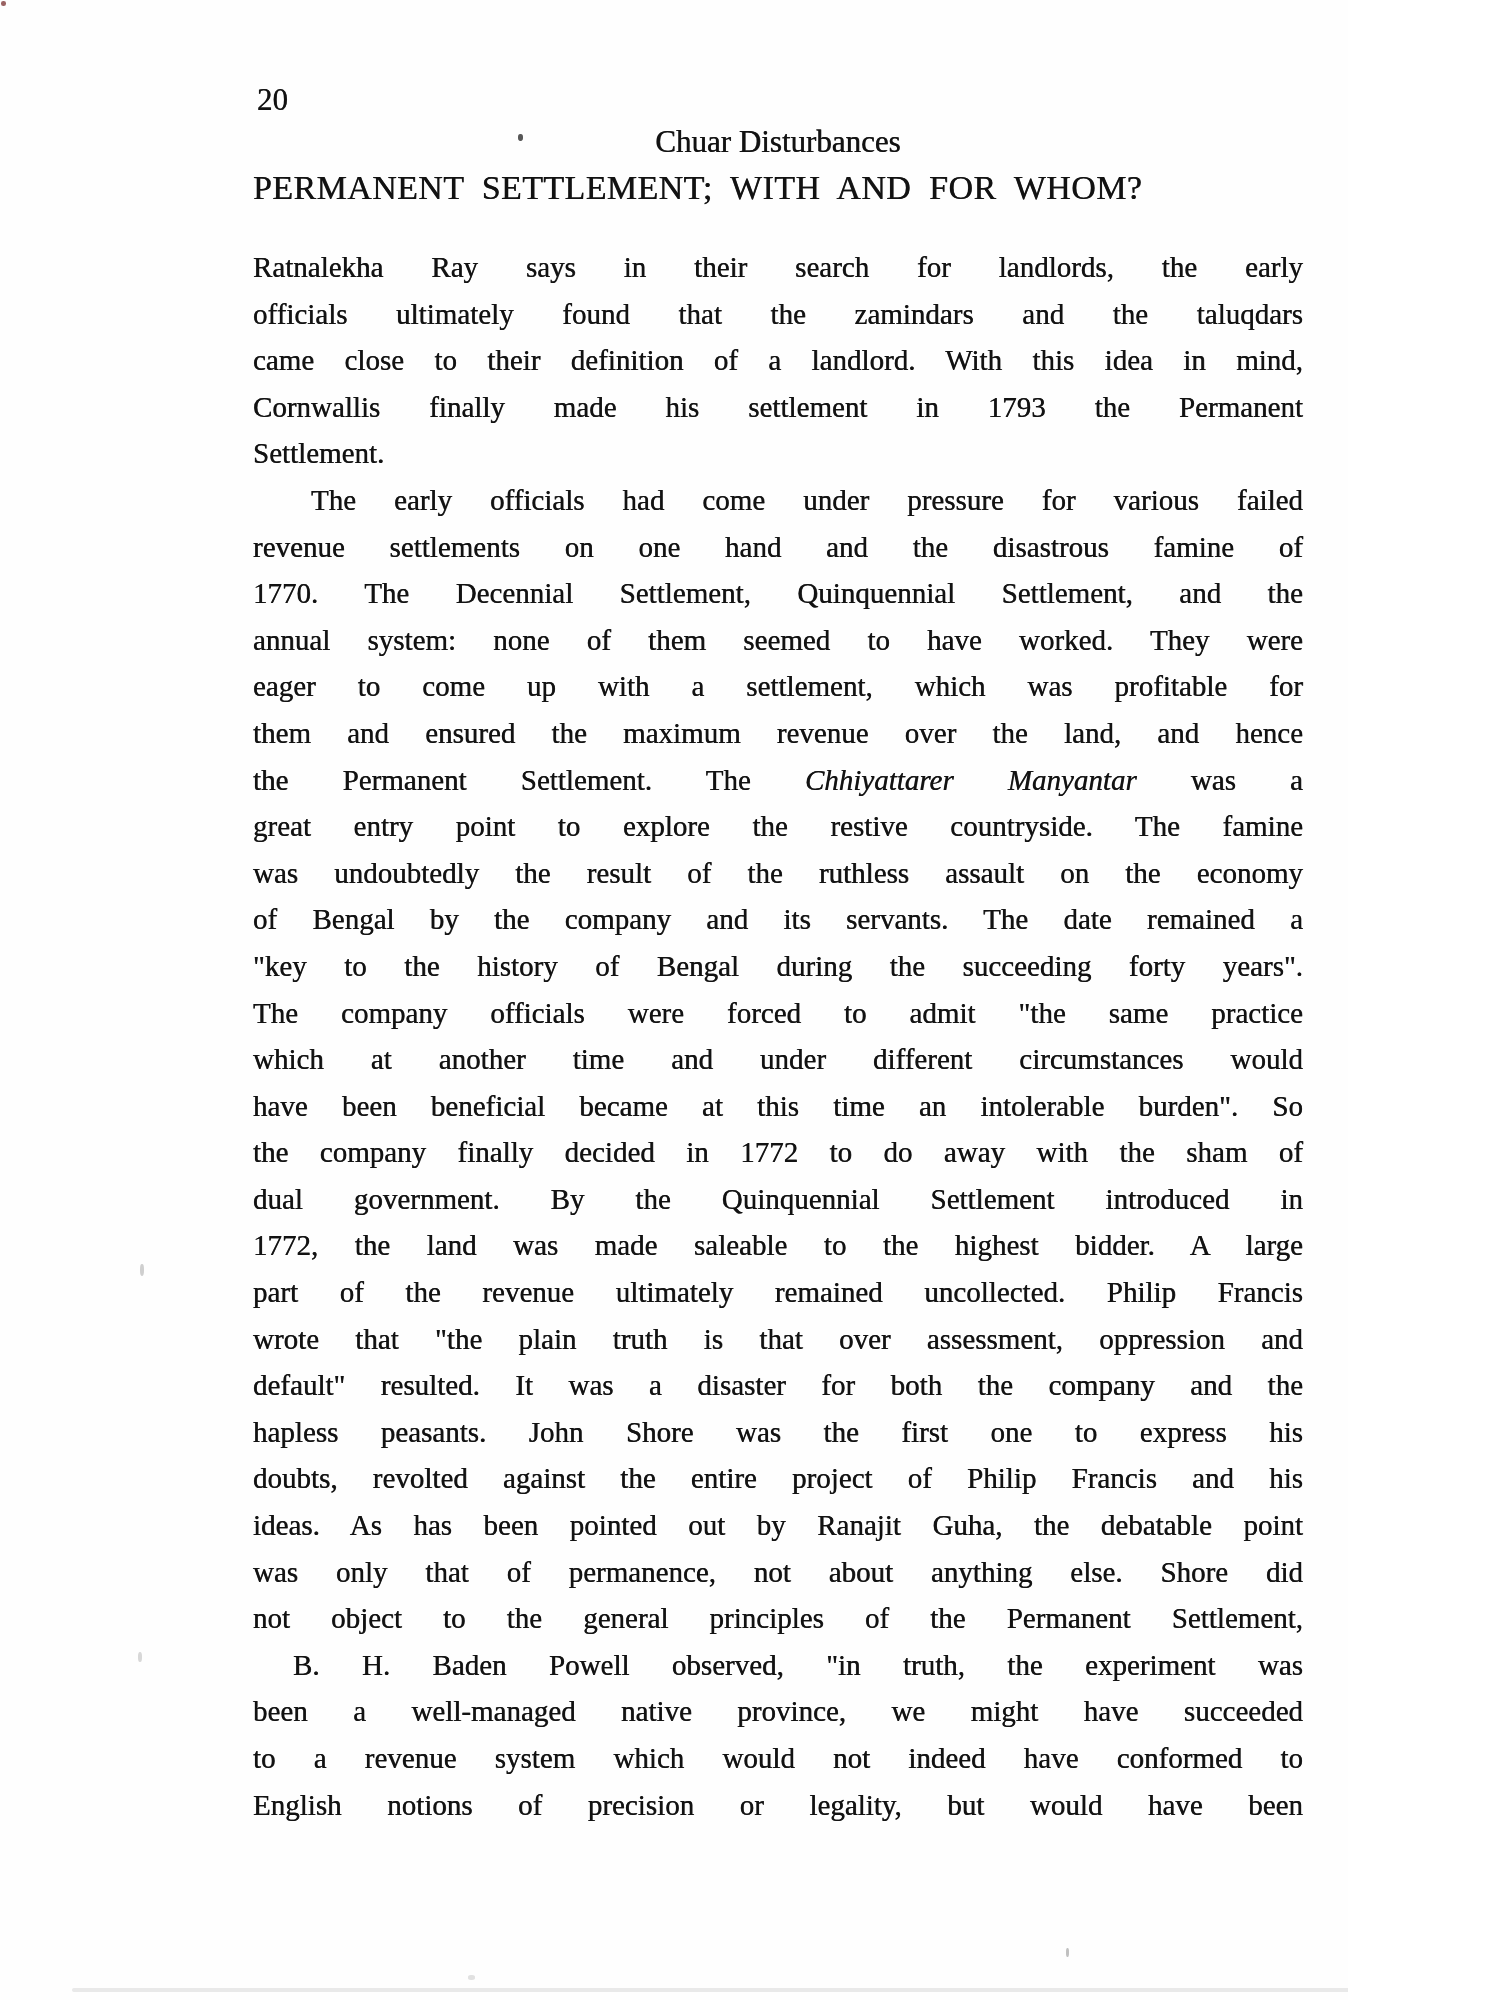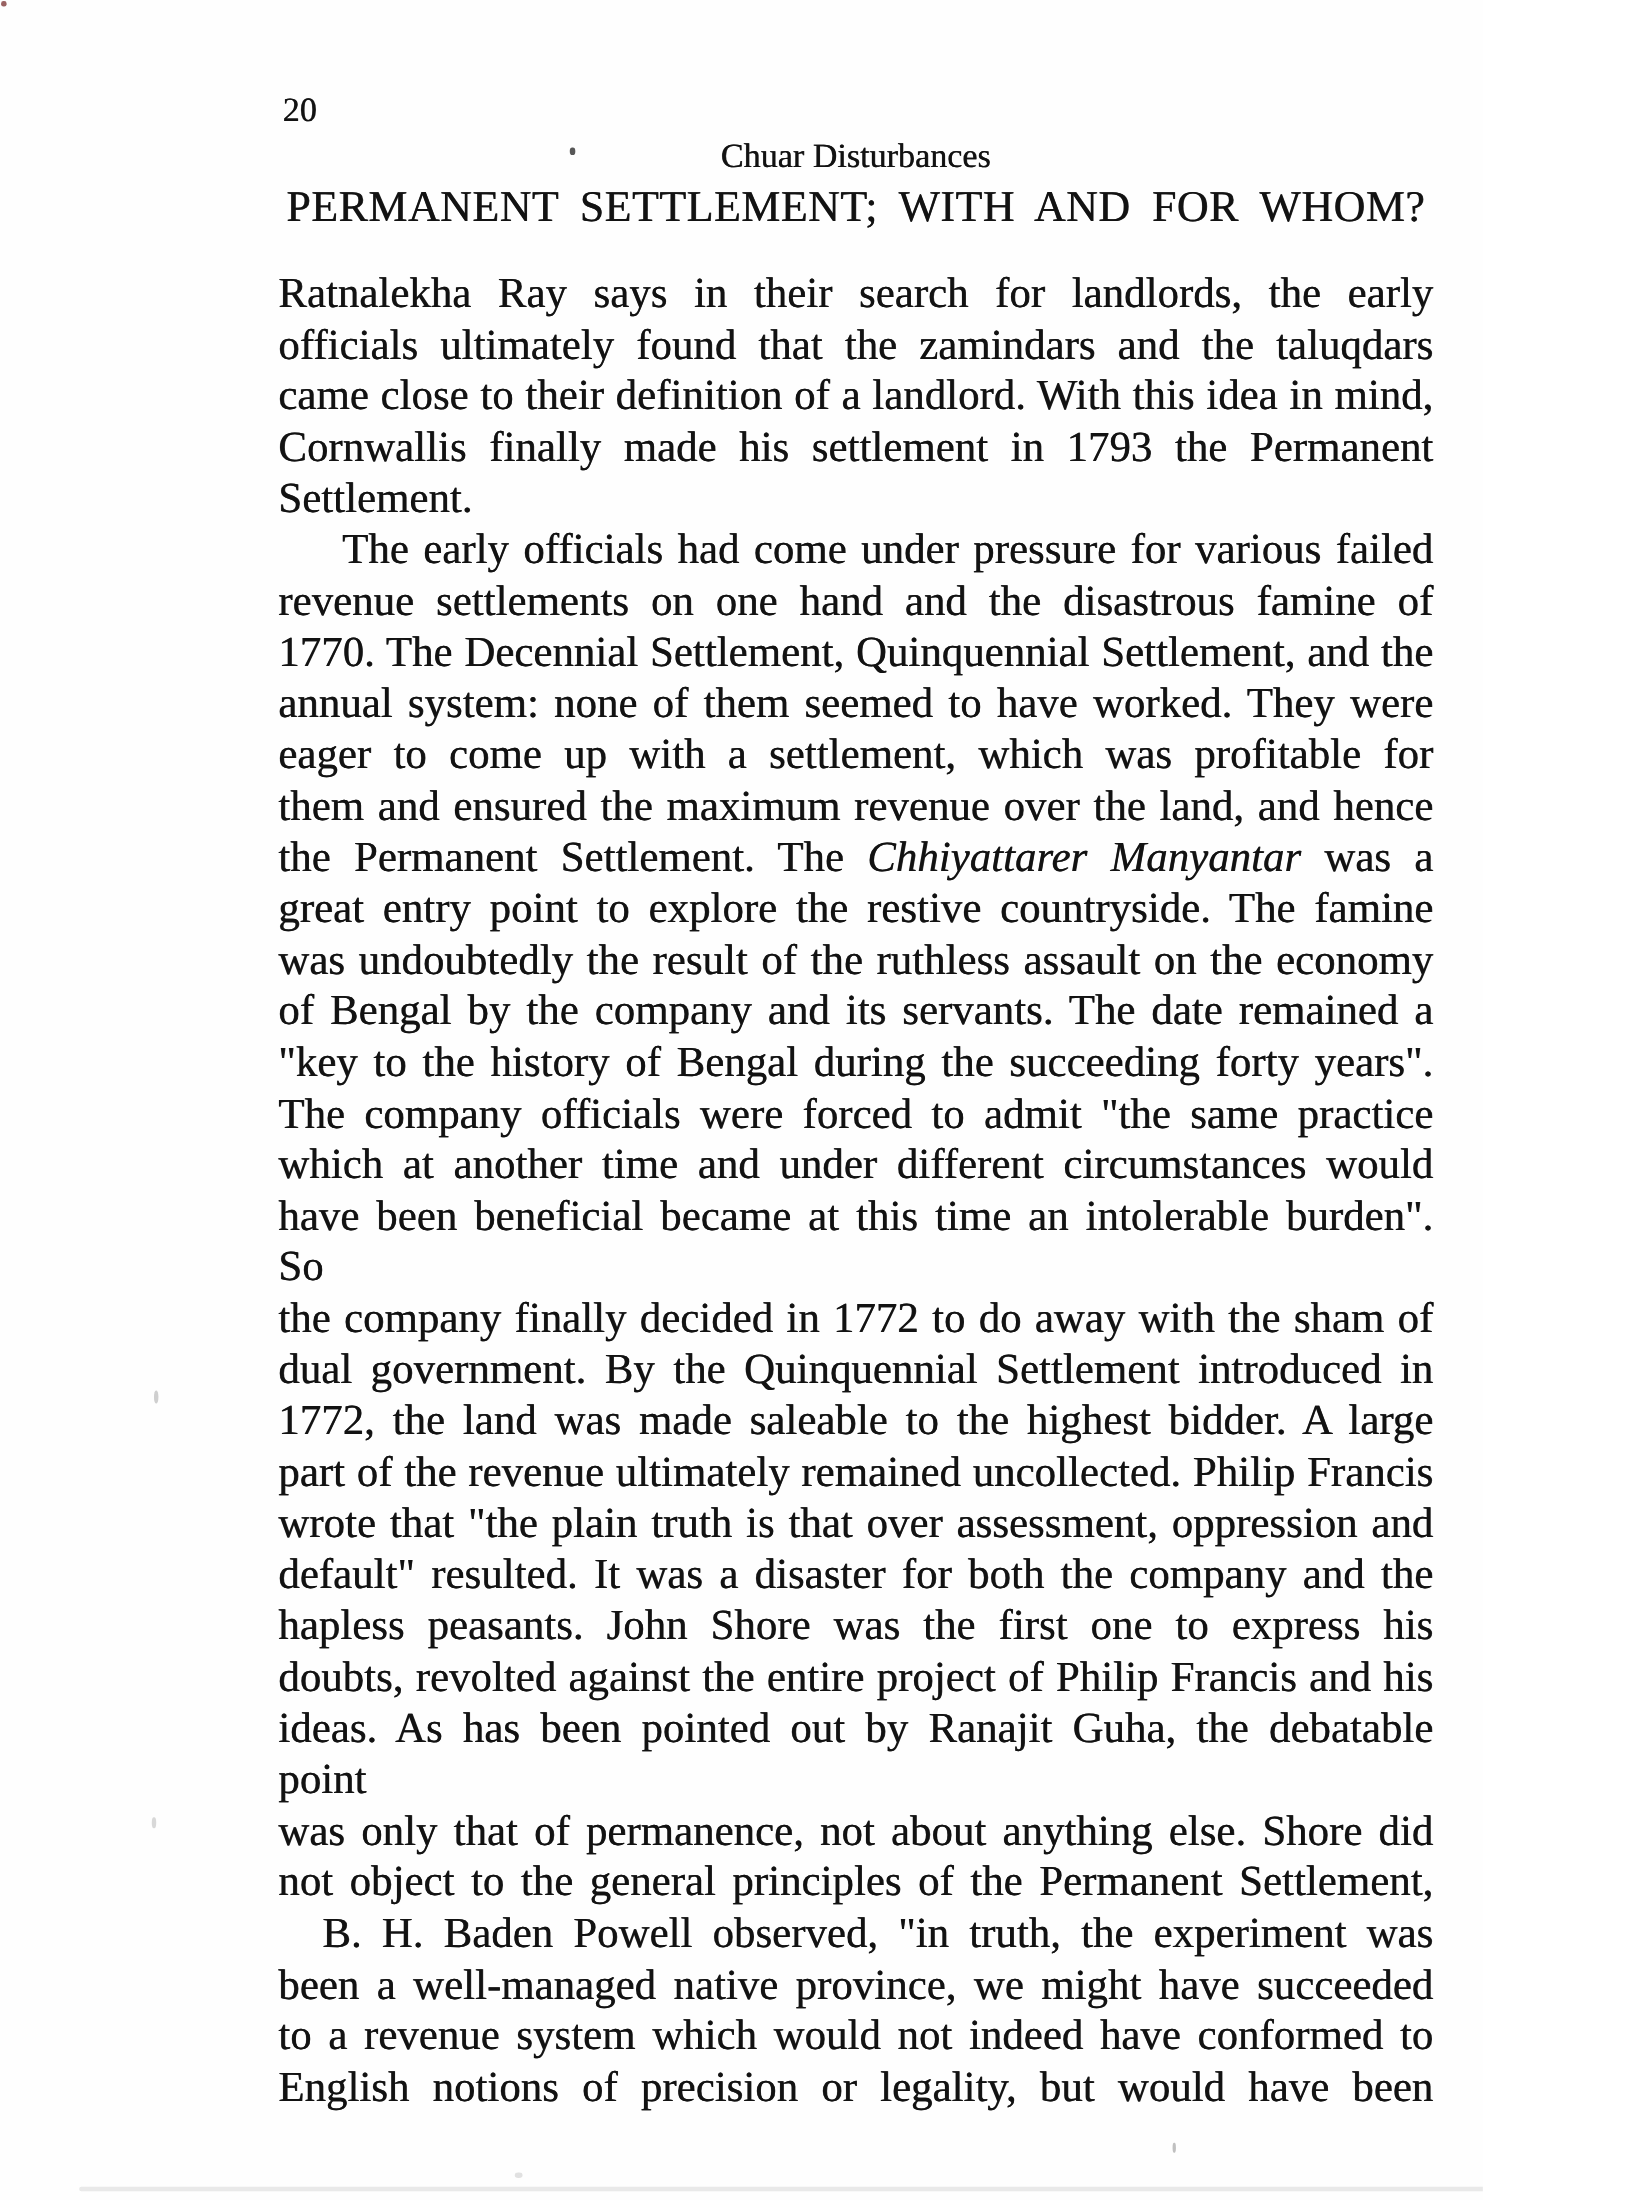--- a/index.html
+++ b/index.html
@@ -37,34 +37,33 @@
     line-height: 36px;
     margin-top: 40px;
   }
 
   
   .heading {
     position: absolute;
     left: 253px;
     top: 169px;
     width: 1050px;
-    text-align: center;
-    font-size: 40px;
+    font-size: 34px;
     line-height: 38px;
     letter-spacing: 0.4px;
     word-spacing: 9px;
   }
 
   
   .textblock {
     position: absolute;
     left: 253px;
     top: 244px;
     width: 1050px;
-    font-size: 39px;
+    font-size: 29px;
     line-height: 46.6px;
   }
   .line {
     text-align: justify;
     text-align-last: justify;
     white-space: normal;
   }
   .line.short {
     text-align-last: left;
   }

